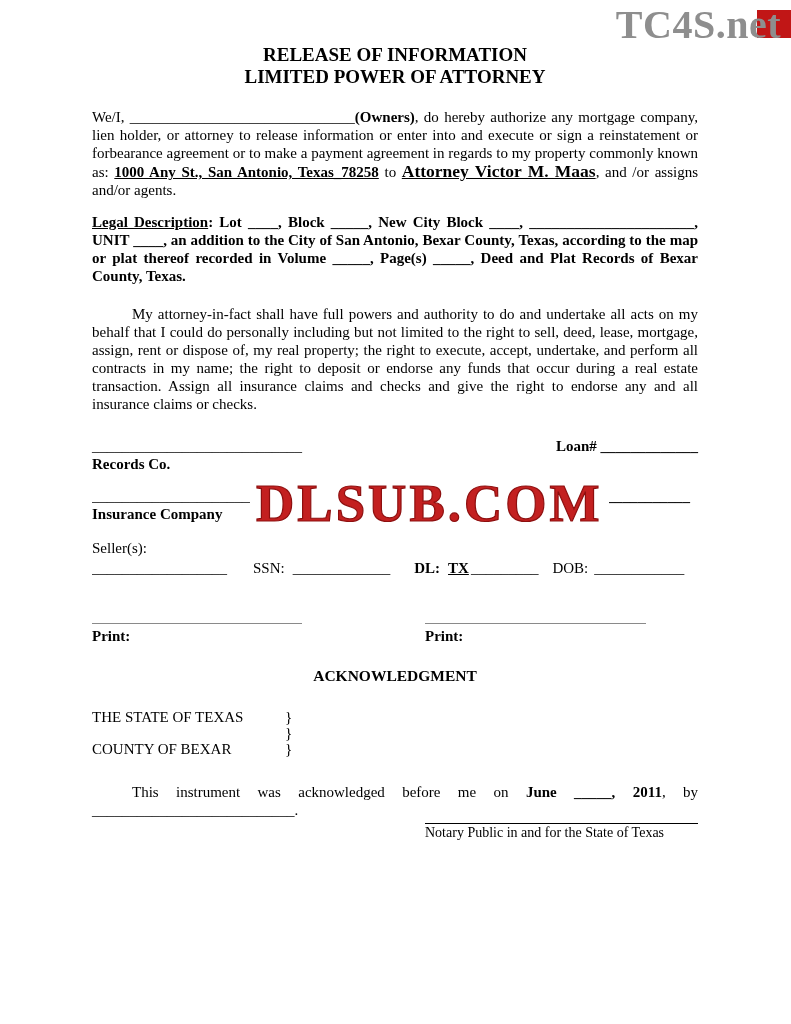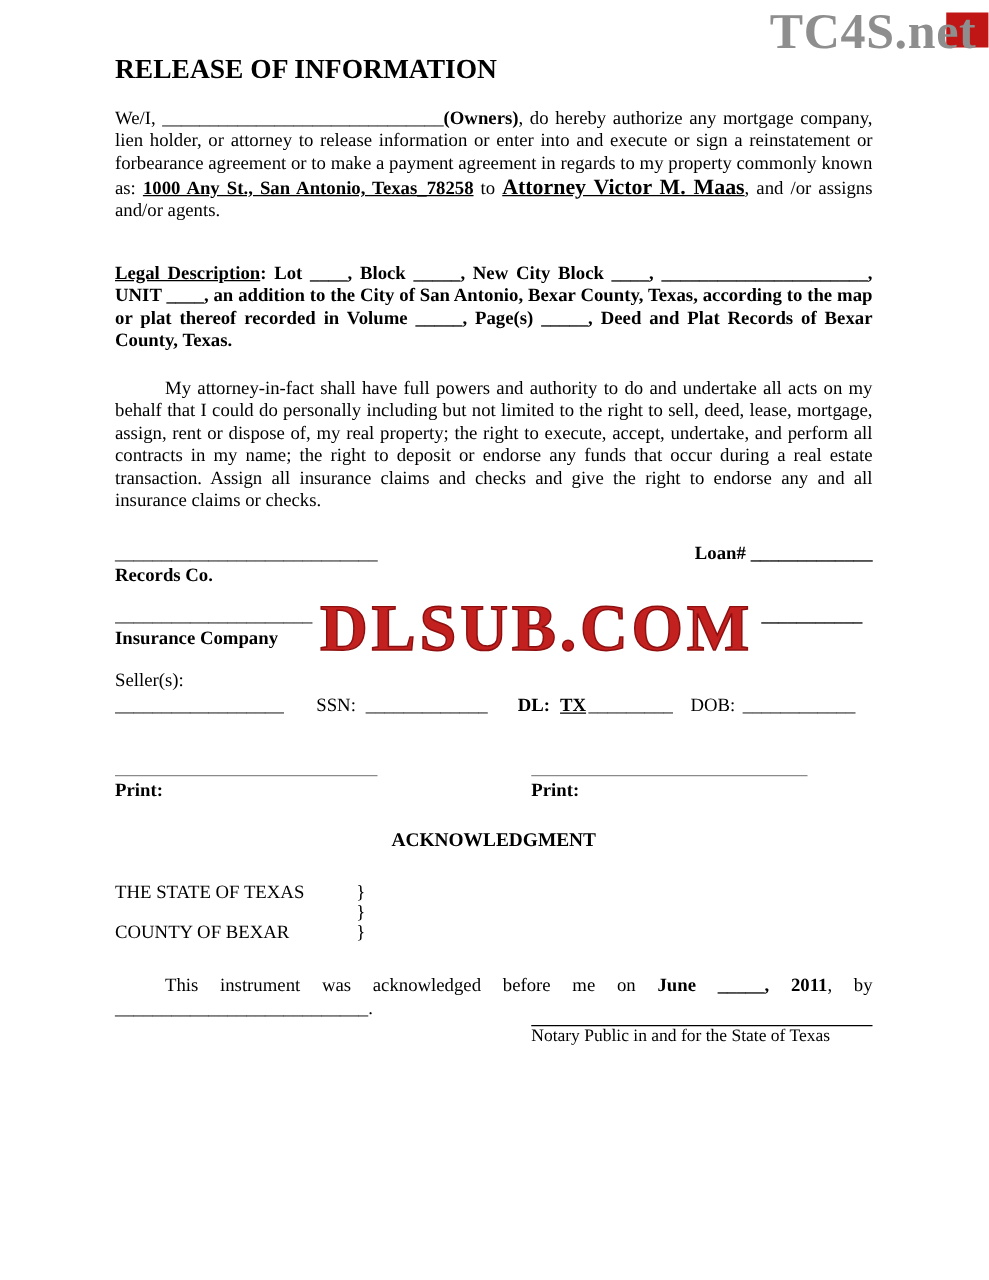--- a/index.html
+++ b/index.html
@@ -2,32 +2,32 @@
 <html><head>
 <meta charset="utf-8">
 <style>
   html,body{margin:0;padding:0;}
   body{width:791px;height:1024px;background:#ffffff;color:#000;
        font-family:"Liberation Serif",serif;}
   .page{position:relative;width:791px;height:1024px;background:#fff;overflow:hidden;
         font-size:15px;line-height:18px;}
   .content{position:absolute;left:92px;top:44px;width:606px;}
 
-  .title{text-align:left;font-weight:bold;font-size:22px;line-height:22px;}
+  .title{text-align:center;font-weight:bold;font-size:19px;line-height:22px;}
 
   .para{margin:0;}
   .just{text-align:justify;}
   .just-force{text-align:justify;text-align-last:justify;}
   .indent{text-indent:40px;}
   .b{font-weight:bold;}
   .u{text-decoration:underline;}
   .big{font-size:17.5px;}
 
   .mt-intro{margin-top:20px;}
-  .mt-legal{margin-top:32px;}
+  .mt-legal{margin-top:14px;}
   .mt-powers{margin-top:20px;}
 
   .loan-row{margin-top:24px;display:flex;justify-content:space-between;white-space:nowrap;}
   .company-label{font-weight:bold;}
 
   .ins-row{margin-top:14px;white-space:nowrap;overflow:hidden;}
 
   .sellers-label{margin-top:16px;}
   .seller-row{margin-top:2px;white-space:nowrap;overflow:hidden;}
   .col-ssnl{margin-left:26px;}
@@ -77,20 +77,21 @@
 <div class="page">
 
   <div class="wm-top-box"></div>
   <div class="wm-top">TC4S.net</div>
   <div class="stamp">DLSUB.COM</div>
 
   <div class="content">
 
     <div class="title">
       <div>RELEASE OF INFORMATION</div>
+      <div>LIMITED POWER OF ATTORNEY</div>
     </div>
 
     <p class="para just mt-intro"><span>We/I, </span><span>______________________________</span><span class="b">(Owners)</span><span>, do hereby authorize any mortgage company, lien holder, or attorney to release information or enter into and execute or sign a reinstatement or forbearance agreement or to make a payment agreement in regards to my property commonly known as: </span><span class="b u">1000 Any St., San Antonio, Texas_78258</span><span> to </span><span class="b u big">Attorney Victor M. Maas</span><span>, and /or assigns and/or agents.</span></p>
 
     <p class="para just b mt-legal"><span class="u">Legal Description</span><span>: Lot ____, Block _____, New City Block ____, ______________________, UNIT ____, an addition to the City of San Antonio, Bexar County, Texas, according to the map or plat thereof recorded in Volume _____, Page(s) _____, Deed and Plat Records of Bexar County, Texas.</span></p>
 
     <p class="para just indent mt-powers">My attorney-in-fact shall have full powers and authority to do and undertake all acts on my behalf that I could do personally including but not limited to the right to sell, deed, lease, mortgage, assign, rent or dispose of, my real property; the right to execute, accept, undertake, and perform all contracts in my name; the right to deposit or endorse any funds that occur during a real estate transaction.  Assign all insurance claims and checks and give the right to endorse any and all insurance claims or checks.</p>
 
     <div class="loan-row">
       <span>____________________________</span>

